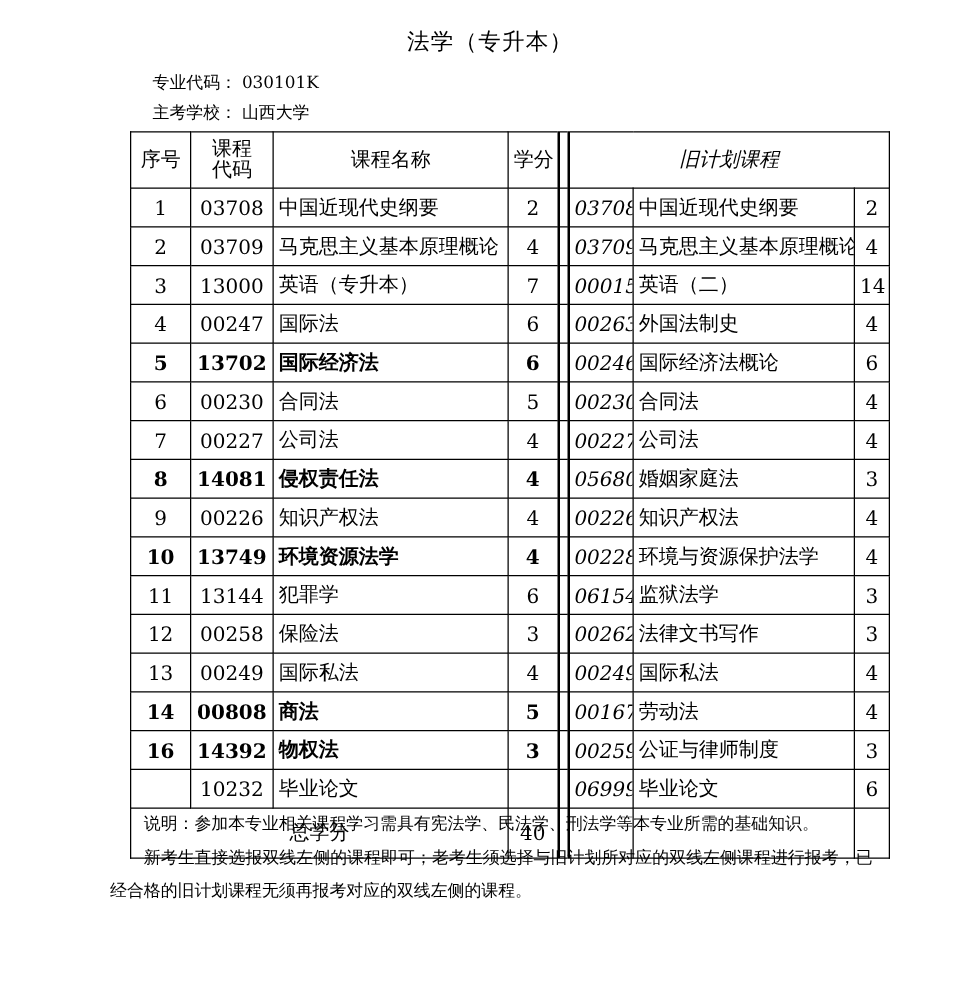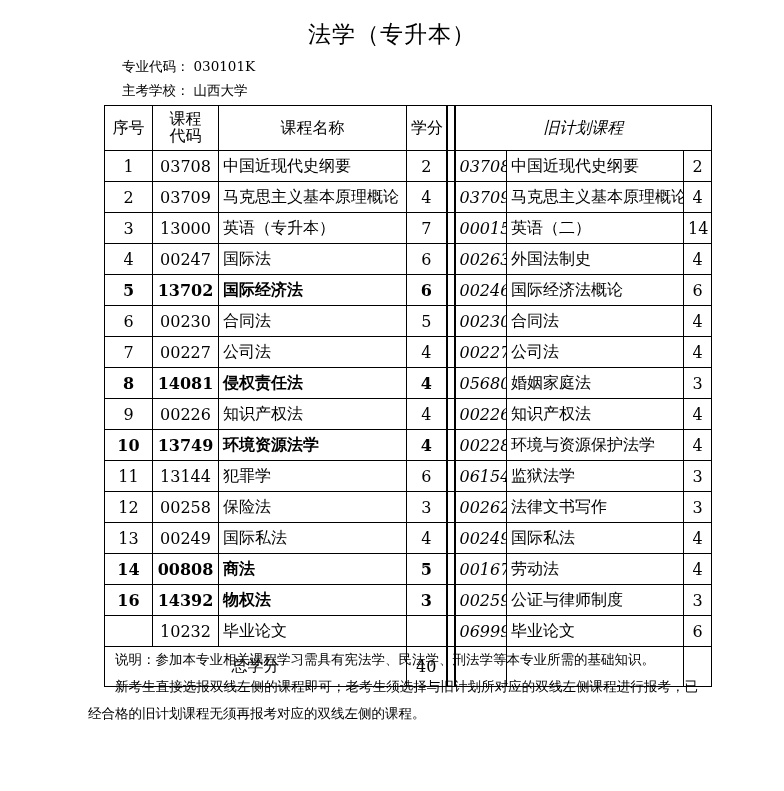--- a/index.html
+++ b/index.html
@@ -16,21 +16,21 @@
     overflow: hidden;
   }
 
   
   .doc-title {
     position: absolute;
     top: 19px;
     left: 0;
     width: 784px;
     text-align: center;
-    font-size: 23px;
+    font-size: 18px;
     line-height: 30px;
     letter-spacing: 1px;
     font-family: "DejaVu Serif", "Liberation Serif", serif;
   }
 
   
   .meta-line {
     position: absolute;
     left: 122px;
     font-size: 13.5px;

